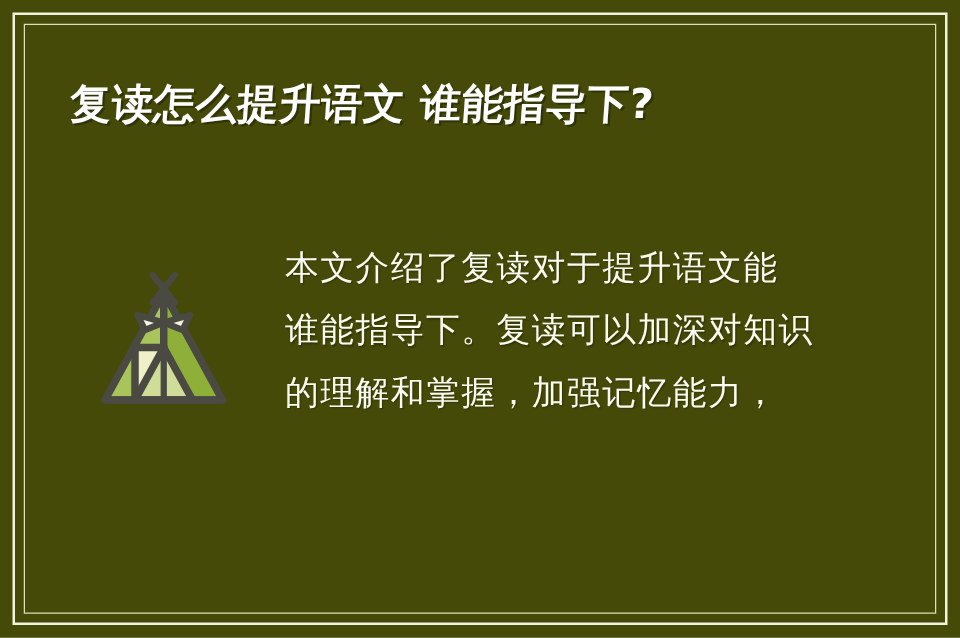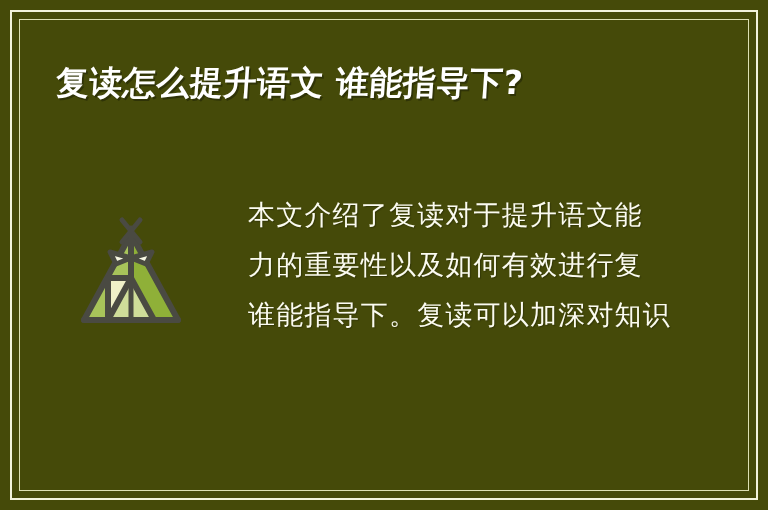--- a/index.html
+++ b/index.html
@@ -62,21 +62,20 @@
 
   
   .content {
     position: absolute;
     left: 56px;
     top: 190px;
     right: 56px;
     bottom: 40px;
     display: flex;
     align-items: flex-start;
-    gap: 20px;
   }
 
   .illustration {
     flex: 0 0 auto;
     width: 150px;
     padding-top: 22px;
     display: flex;
     justify-content: center;
   }
   .illustration svg {
@@ -128,18 +127,18 @@
         <line x1="70" y1="8" x2="52" y2="30" stroke="#4A4A42" stroke-width="5" stroke-linecap="round"></line>
 
         <line x1="61" y1="16" x2="61" y2="108" stroke="#4A4A42" stroke-width="5" stroke-linecap="round"></line>
 
         <line x1="14" y1="108" x2="108" y2="108" stroke="#4A4A42" stroke-width="6" stroke-linecap="round"></line>
       </svg>
     </div>
 
     <div class="body-text">
       <span class="line">本文介绍了复读对于提升语文能</span>
-      <span class="line">力的重要性以及如何有效进行复</span>
       <span class="line">谁能指导下。复读可以加深对知识</span>
+      <span class="line">的理解和掌握，加强记忆能力，</span>
     </div>
 
   </div>
 </div>
 
 </body></html>

